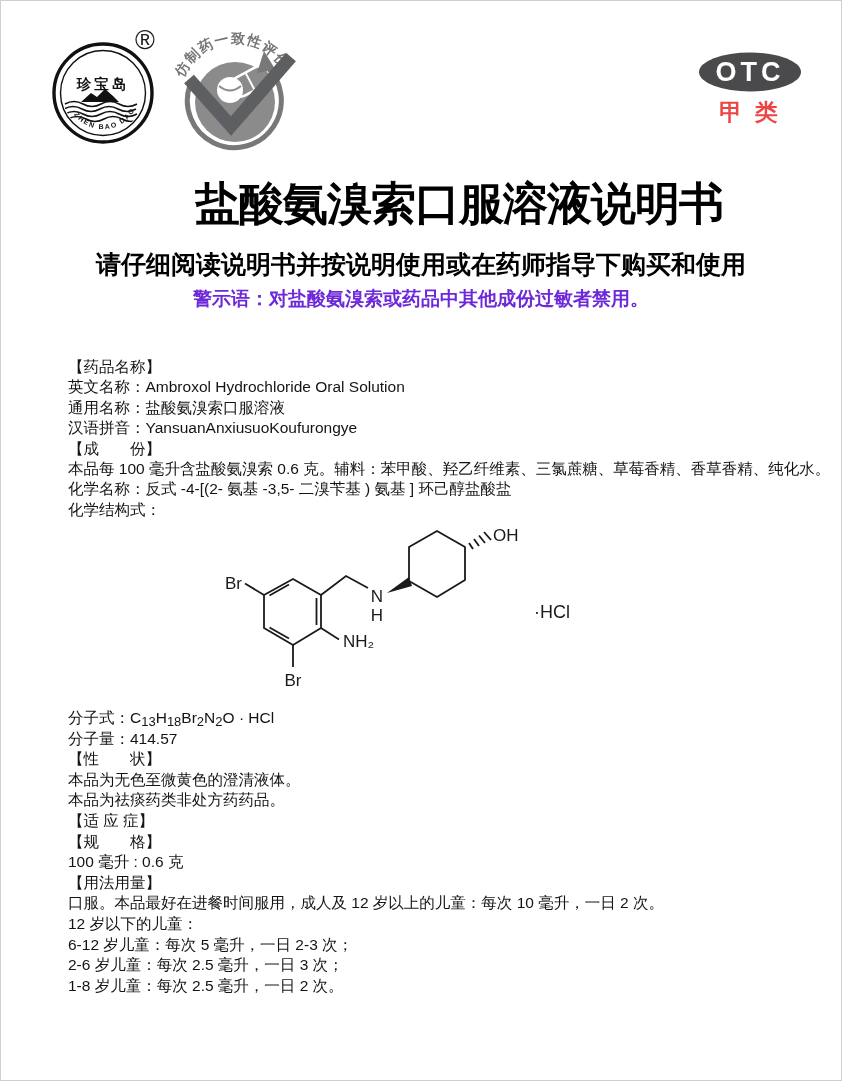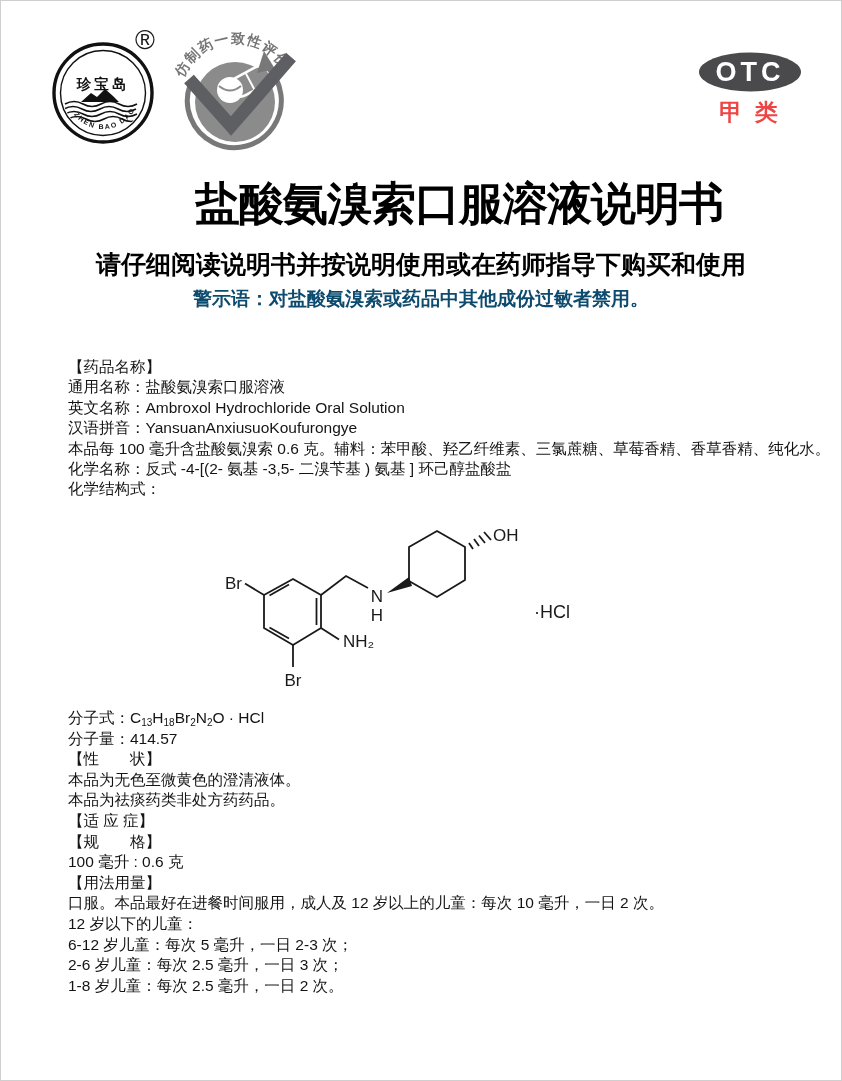--- a/index.html
+++ b/index.html
@@ -13,28 +13,28 @@
   
   .reg-mark{left:134px;top:24px;font-size:27px;color:#1a1a1a;}
   .otc-category{left:694px;top:96px;width:110px;text-align:center;
     font-size:23px;font-weight:700;letter-spacing:3px;color:#ef4444;}
   
   .title{left:0;top:173px;width:100%;text-align:center;
     font-size:45px;font-weight:700;letter-spacing:-1px;color:#000;margin-left:38px;}
   .subtitle{left:0;top:247px;width:100%;text-align:center;
     font-size:25px;font-weight:700;color:#000;}
   .warning{left:0;top:285px;width:100%;text-align:center;
-    font-size:19px;font-weight:700;color:#0c4a6e;}
+    font-size:19px;font-weight:700;color:#6d28d9;}
   
   .body-block{left:67px;right:38px;font-size:15.5px;color:#141414;}
   .bt{top:356px;}
   .bb{top:707px;}
   .bl{line-height:20.4px;height:20.4px;white-space:nowrap;}
   .bb .bl{line-height:20.6px;height:20.6px;}
-  .sub{font-size:10px;vertical-align:-3px;}
+  .sub{font-size:13px;vertical-align:-3px;}
   .structure-wrap{left:175px;top:502px;width:420px;height:200px;}
   svg text{font-family:"Liberation Sans","DejaVu Sans",sans-serif;}
 </style>
 </head>
 <body>
 
 <div class="page">
 
   <svg class="abs" style="left:50px;top:40px;" width="104" height="104" viewBox="0 0 104 104">
     <circle cx="52" cy="52" r="49" fill="none" stroke="#111" stroke-width="3.4"></circle>
@@ -87,23 +87,24 @@
     <text x="55" y="30" text-anchor="middle" font-size="27" font-weight="700" font-family="Liberation Serif, DejaVu Serif, serif" letter-spacing="4" fill="#ffffff">OTC</text>
   </svg>
   <div class="abs otc-category">甲 类</div>
 
   <div class="abs title">盐酸氨溴索口服溶液说明书</div>
   <div class="abs subtitle">请仔细阅读说明书并按说明使用或在药师指导下购买和使用</div>
   <div class="abs warning">警示语：对盐酸氨溴索或药品中其他成份过敏者禁用。</div>
 
   <div class="abs body-block bt">
     <div class="bl">【药品名称】</div>
+    <div class="bl">英文名称：Ambroxol Hydrochloride Oral Solution</div>
     <div class="bl">通用名称：盐酸氨溴索口服溶液</div>
-    <div class="bl">英文名称：Ambroxol Hydrochloride Oral Solution</div>
     <div class="bl">汉语拼音：YansuanAnxiusuoKoufurongye</div>
+    <div class="bl">【成　　份】</div>
     <div class="bl">本品每 100 毫升含盐酸氨溴索 0.6 克。辅料：苯甲酸、羟乙纤维素、三氯蔗糖、草莓香精、香草香精、纯化水。</div>
     <div class="bl">化学名称：反式 -4-[(2- 氨基 -3,5- 二溴苄基 ) 氨基 ] 环己醇盐酸盐</div>
     <div class="bl">化学结构式：</div>
   </div>
 
   <svg class="abs structure-wrap" viewBox="0 0 420 200">
     <g stroke="#1a1a1a" stroke-width="1.8" fill="none">
 
       <polygon points="117,76 88,92 88,125 117,142 145,125 145,92"></polygon>
       <line x1="113" y1="81.5" x2="93.5" y2="92.5"></line>

